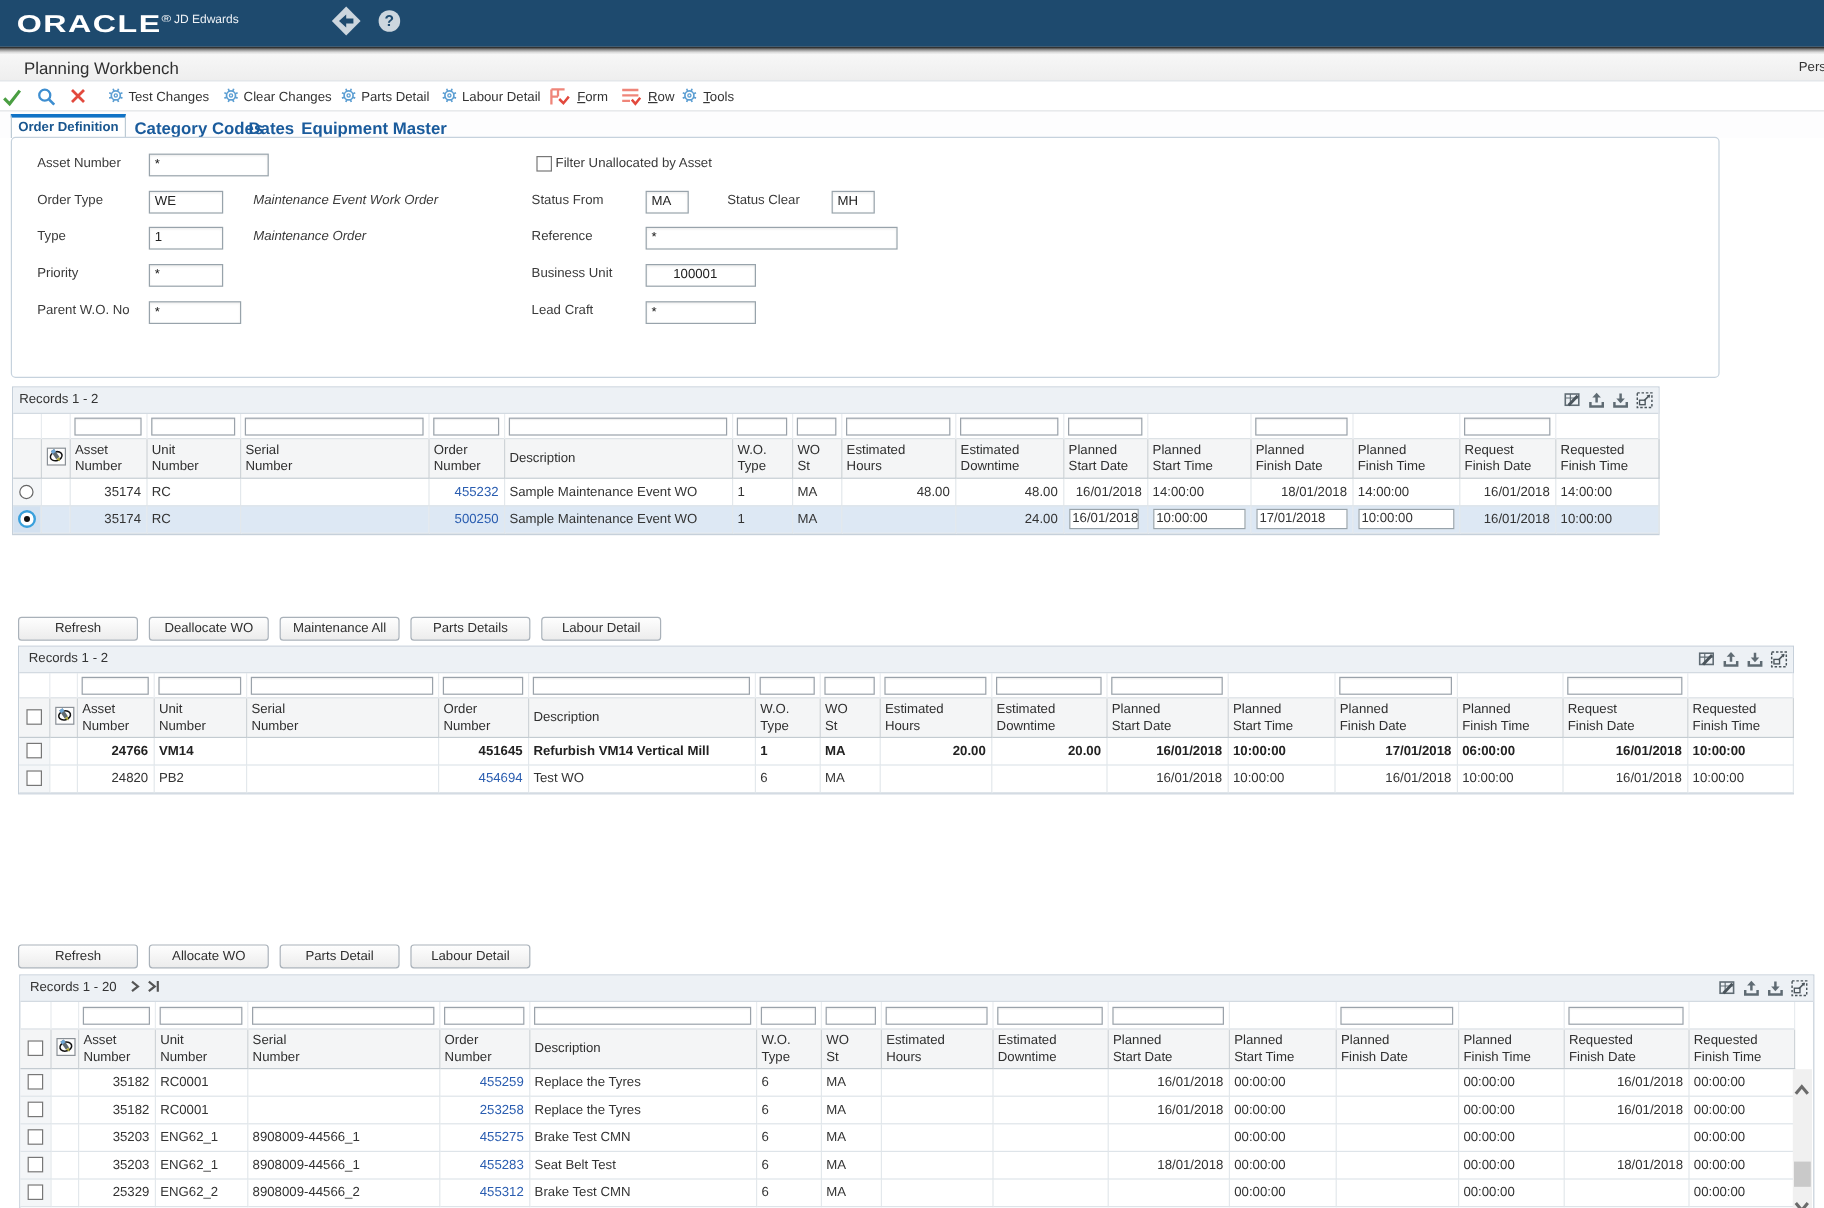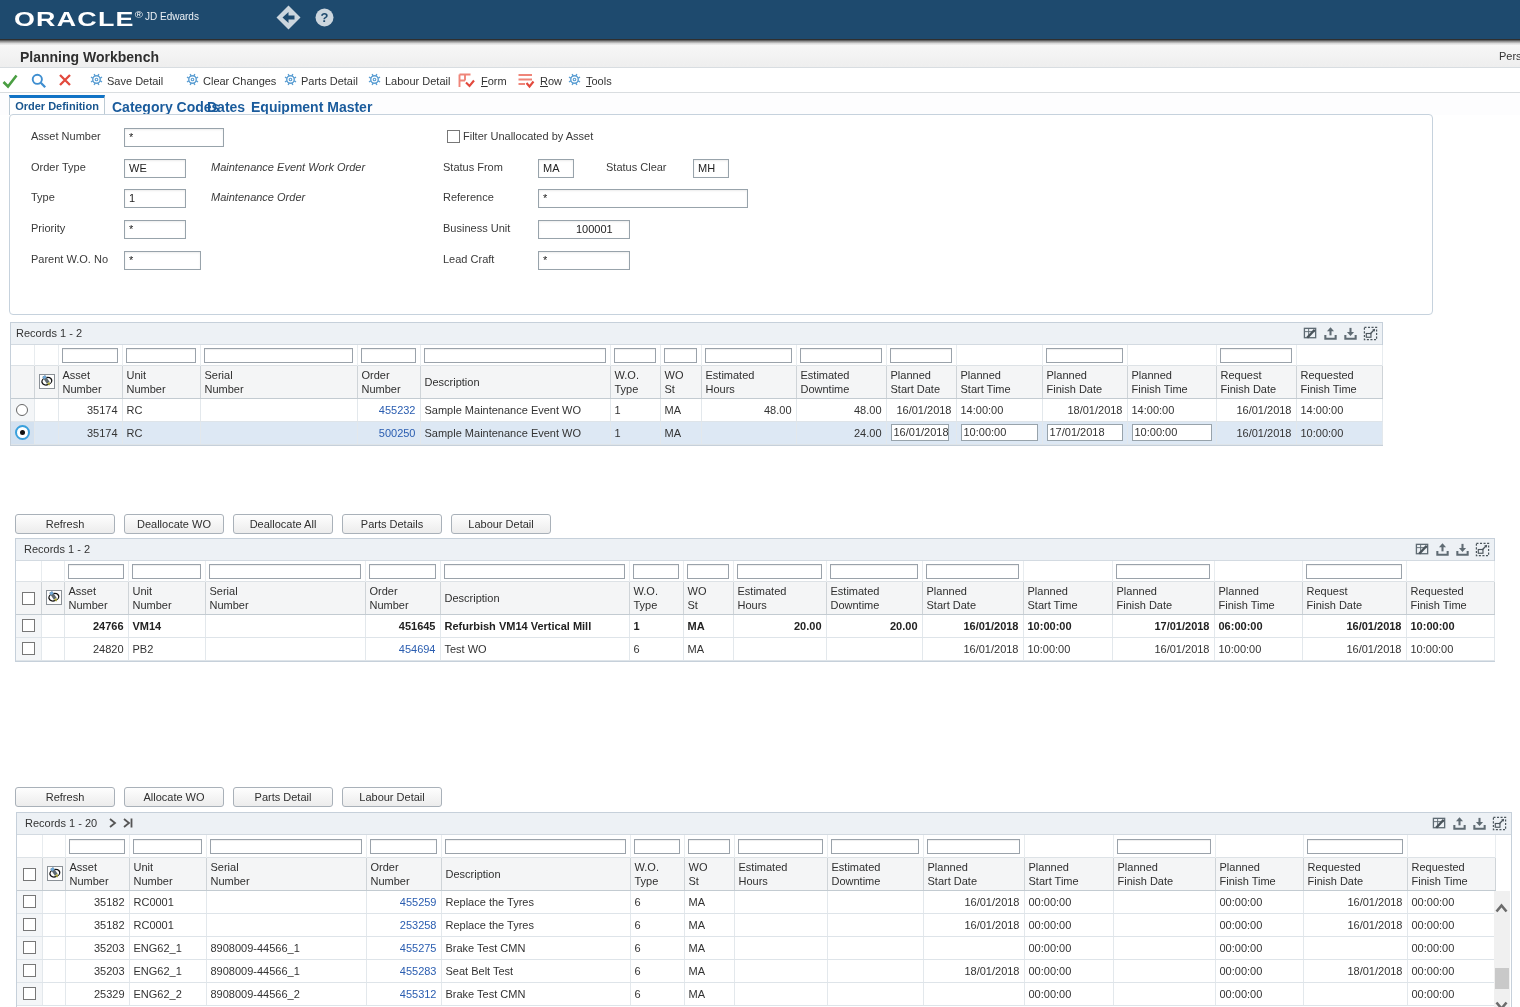--- a/index.html
+++ b/index.html
@@ -6,21 +6,21 @@
  font-family:"Liberation Sans",sans-serif;color:#333}
 .topbar{position:absolute;left:0;top:0;width:1520px;height:39px;background:#1e4a6e}
 .obrand{position:absolute;left:14px;top:7px;color:#fff;font-size:22px;font-weight:bold;
  letter-spacing:1px;transform:scaleX(1.22) scaleY(0.92);transform-origin:0 50%;white-space:nowrap}
 .oreg{font-size:9px;vertical-align:9px;letter-spacing:0;font-weight:normal}
 .jde{position:absolute;left:145px;top:11px;color:#eef2f6;font-size:10px}
 .shadow{position:absolute;left:0;top:39px;width:1520px;height:6px;
  background:linear-gradient(#161616,#8e8e8e 40%,#d9d9d9 75%,#f0f0f0)}
 .titlebar{position:absolute;left:0;top:45px;width:1520px;height:23px;
  background:linear-gradient(#f7f7f7,#eee);border-bottom:1px solid #d8dde1}
-.title{position:absolute;left:20px;top:4px;font-size:14px;font-weight:bold;color:#2f2f2f}
+.title{position:absolute;left:20px;top:4px;font-size:14px;font-weight:normal;color:#2f2f2f}
 .pers{position:absolute;left:1499px;top:5px;font-size:11px;color:#333;white-space:nowrap}
 .toolbar{position:absolute;left:0;top:68px;width:1520px;height:25px;background:#fff;
  border-bottom:1px solid #d9dde0}
 .tico{top:5px}
 .tico svg{display:block}
 .tlbl{font-size:11px;color:#333;top:7px}
 .tabstrip{position:absolute;left:0;top:93px;width:1520px;height:22px;background:#fdfdfe}
 .atab{position:absolute;left:9px;top:2px;width:96px;height:20px;background:#fff;
  border:1px solid #bccad4;border-top:3px solid #1173c6;border-bottom:none;
  text-align:center;font-size:11px;font-weight:bold;color:#19568f;line-height:16px}
@@ -113,21 +113,21 @@
           <line x1="9.8" y1="12.4" x2="10.8" y2="14.8"></line>
           <line x1="6.2" y1="12.4" x2="5.2" y2="14.8"></line>
           <line x1="3.6" y1="9.8" x2="1.2" y2="10.8"></line>
           <line x1="3.6" y1="6.2" x2="1.2" y2="5.2"></line>
           <line x1="6.2" y1="3.6" x2="5.2" y2="1.2"></line>
           <line x1="9.8" y1="3.6" x2="10.8" y2="1.2"></line>
           <line x1="12.4" y1="6.2" x2="14.8" y2="5.2"></line>
         </g>
       </svg>
     </span>
-    <span class="tlbl" style="position:absolute;left:107px">Save Detail</span>
+    <span class="tlbl" style="position:absolute;left:107px">Test Changes</span>
     <span class="tico" style="position:absolute;left:186px">
       <svg width="13" height="13" viewBox="0 0 16 16" style="vertical-align:-2px">
         <g stroke="#5d9fd3" fill="none" stroke-width="1.7">
           <circle cx="8" cy="8" r="4.6"></circle>
           <circle cx="8" cy="8" r="1.6" stroke-width="1.4"></circle>
           <line x1="12.4" y1="9.8" x2="14.8" y2="10.8"></line>
           <line x1="9.8" y1="12.4" x2="10.8" y2="14.8"></line>
           <line x1="6.2" y1="12.4" x2="5.2" y2="14.8"></line>
           <line x1="3.6" y1="9.8" x2="1.2" y2="10.8"></line>
           <line x1="3.6" y1="6.2" x2="1.2" y2="5.2"></line>
@@ -229,21 +229,21 @@
     <div class="inp" style="left:114px;top:136px;width:77px;padding-left:4px">*</div>
     <span class="cb" style="position:absolute;left:437px;top:15px"></span>
     <div class="lbl" style="left:453px;top:15px">Filter Unallocated by Asset</div>
     <div class="lbl" style="left:433px;top:46px">Status From</div>
     <div class="inp" style="left:528px;top:44px;width:36px;padding-left:4px">MA</div>
     <div class="lbl" style="left:596px;top:46px">Status Clear</div>
     <div class="inp" style="left:683px;top:44px;width:36px;padding-left:4px">MH</div>
     <div class="lbl" style="left:433px;top:76px">Reference</div>
     <div class="inp" style="left:528px;top:74px;width:210px;padding-left:4px">*</div>
     <div class="lbl" style="left:433px;top:107px">Business Unit</div>
-    <div class="inp" style="left:528px;top:105px;width:92px;padding-left:37px">100001</div>
+    <div class="inp" style="left:528px;top:105px;width:92px;padding-left:22px">100001</div>
     <div class="lbl" style="left:433px;top:138px">Lead Craft</div>
     <div class="inp" style="left:528px;top:136px;width:92px;padding-left:4px">*</div>
   </div>
 <div class="grid" style="left:10px;top:322px;width:1373px">
     <div class="recbar" style="padding-left:5px"><span class="rtxt">Records 1 - 2</span><span class="ricons"><svg width="15" height="15" viewBox="0 0 16 16">
           <g fill="none" stroke="#5f6b73">
             <rect x="1.5" y="2.5" width="12" height="10" stroke-width="1.4"></rect>
             <path d="M1.5 6 H13.5 M6 2.5 V12.5" stroke-width="1"></path>
             <path d="M4.5 12.5 L12.5 4" stroke="#4a545b" stroke-width="2.6"></path>
           </g>
@@ -401,21 +401,21 @@
             <span class="rinp w79">10:00:00</span>
           </td>
           <td class="dc tr">16/01/2018</td>
           <td class="dc tl">10:00:00</td>
         </tr>
       </tbody>
     </table>
   </div>
 <div class="btn" style="left:15px;top:514px">Refresh</div>
 <div class="btn" style="left:124px;top:514px">Deallocate WO</div>
-<div class="btn" style="left:233px;top:514px">Deallocate All</div>
+<div class="btn" style="left:233px;top:514px">Maintenance All</div>
 <div class="btn" style="left:342px;top:514px">Parts Details</div>
 <div class="btn" style="left:451px;top:514px">Labour Detail</div>
 <div class="grid" style="left:15px;top:538px;width:1480px">
     <div class="recbar" style="padding-left:8px"><span class="rtxt">Records 1 - 2</span><span class="ricons"><svg width="15" height="15" viewBox="0 0 16 16">
           <g fill="none" stroke="#5f6b73">
             <rect x="1.5" y="2.5" width="12" height="10" stroke-width="1.4"></rect>
             <path d="M1.5 6 H13.5 M6 2.5 V12.5" stroke-width="1"></path>
             <path d="M4.5 12.5 L12.5 4" stroke="#4a545b" stroke-width="2.6"></path>
           </g>
         </svg><svg width="15" height="15" viewBox="0 0 16 16">

